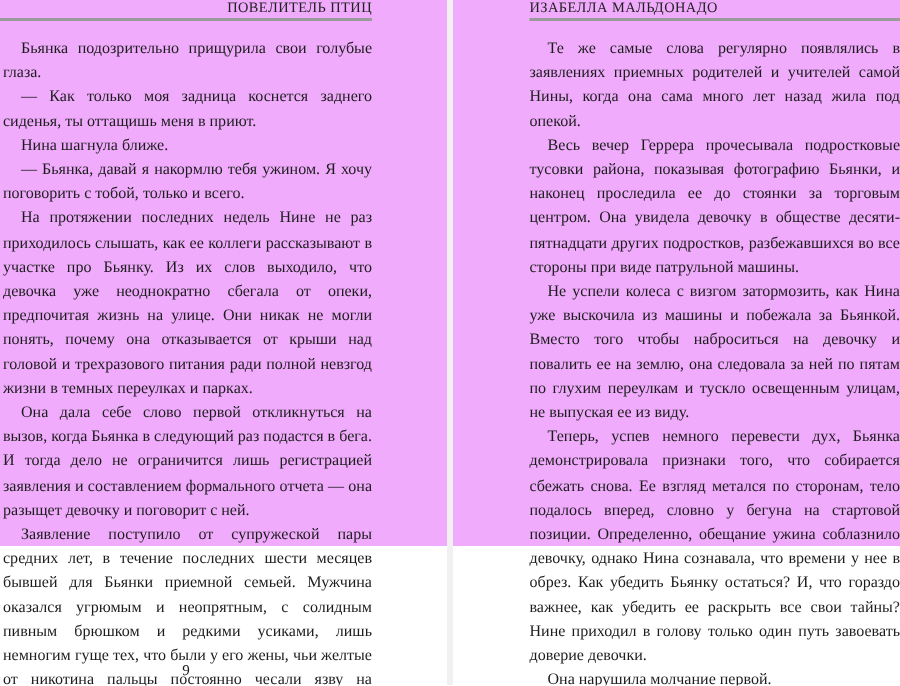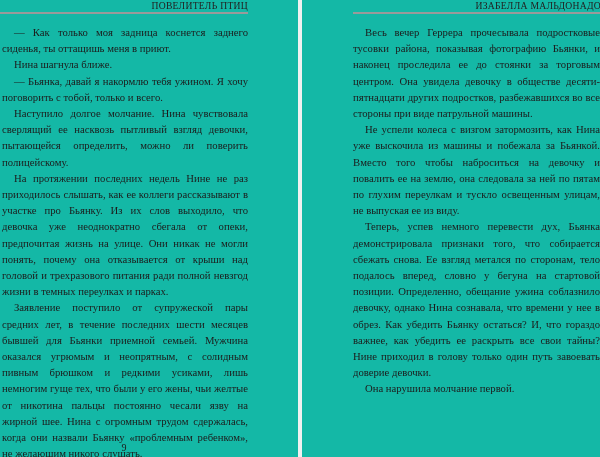--- a/index.html
+++ b/index.html
@@ -1,60 +1,62 @@
 <!DOCTYPE html>
 <html><head>
 <meta charset="utf-8">
 <style>
   html, body { margin:0; padding:0; background:#ffffff; }
   body { width:600px; height:457px; position:relative; overflow:hidden;
          font-family:"Liberation Serif","DejaVu Serif",serif; color:#1c1c1c; }
-  .page { position:absolute; top:0; height:457px; background:#14b8a6; }
+  .page { position:absolute; top:0; height:364px; background:#f0abfc; }
   .page-left { left:0; width:298px; }
   .page-right { left:302px; width:298px; }
   .gutter { position:absolute; left:298px; top:0; width:4px; height:457px; background:#f1f1f1; }
   .header { position:absolute; top:0; height:15px; font-size:9.6px; letter-spacing:0.3px;
             text-transform:uppercase; color:#222; line-height:12px; }
   .page-left .header { left:0; width:248px; text-align:right; }
-  .page-right .header { left:51px; width:248px; text-align:right; }
+  .page-right .header { left:51px; width:248px; text-align:left; }
   .rule { position:absolute; top:12px; height:2px; background:#9a9a9a; }
   .page-left .rule { left:0; width:248px; }
   .page-right .rule { left:51px; width:247px; }
   .body-text { position:absolute; top:24px; font-size:10.7px; line-height:16.2px; text-align:justify; }
   .page-left .body-text { left:2px; width:246px; }
   .page-right .body-text { left:51px; width:247px; }
   .body-text p { margin:0; text-indent:12px; hyphens:auto; }
   .body-text p.noindent { text-indent:0; }
   .folio { position:absolute; top:442px; font-size:10px; text-align:center; }
   .page-left .folio { left:0; width:248px; }
   .page-right .folio { left:51px; width:247px;margin-top:16px; }
 </style>
 </head>
 <body>
 
 <div class="page page-left">
   <div class="header">ПОВЕЛИТЕЛЬ ПТИЦ</div>
   <div class="rule"></div>
   <div class="body-text">
+    <p class="noindent" style="text-indent:12px">Бьянка подозрительно прищурила свои голубые глаза.</p>
     <p>— Как только моя задница коснется заднего сиденья, ты оттащишь меня в приют.</p>
     <p>Нина шагнула ближе.</p>
     <p>— Бьянка, давай я накормлю тебя ужином. Я хочу поговорить с тобой, только и всего.</p>
-    <p>Наступило долгое молчание. Нина чувствовала сверлящий ее насквозь пытливый взгляд девочки, пытающейся определить, можно ли поверить полицейскому.</p>
     <p>На протяжении последних недель Нине не раз приходилось слышать, как ее коллеги рассказывают в участке про Бьянку. Из их слов выходило, что девочка уже неоднократно сбегала от опеки, предпочитая жизнь на улице. Они никак не могли понять, почему она отказывается от крыши над головой и трехразового питания ради полной невзгод жизни в темных переулках и парках.</p>
+    <p>Она дала себе слово первой откликнуться на вызов, когда Бьянка в следующий раз подастся в бега. И тогда дело не ограничится лишь регистрацией заявления и составлением формального отчета — она разыщет девочку и поговорит с ней.</p>
     <p>Заявление поступило от супружеской пары средних лет, в течение последних шести месяцев бывшей для Бьянки приемной семьей. Мужчина оказался угрюмым и неопрятным, с солидным пивным брюшком и редкими усиками, лишь немногим гуще тех, что были у его жены, чьи желтые от никотина пальцы постоянно чесали язву на жирной шее. Нина с огромным трудом сдержалась, когда они назвали Бьянку «проблемным ребенком», не желающим никого слушать.</p>
   </div>
   <div class="folio">9</div>
 </div>
 
 <div class="gutter"></div>
 
 <div class="page page-right">
   <div class="header">ИЗАБЕЛЛА МАЛЬДОНАДО</div>
   <div class="rule"></div>
   <div class="body-text">
+    <p>Те же самые слова регулярно появлялись в заявлениях приемных родителей и учителей самой Нины, когда она сама много лет назад жила под опекой.</p>
     <p>Весь вечер Геррера прочесывала подростковые тусовки района, показывая фотографию Бьянки, и наконец проследила ее до стоянки за торговым центром. Она увидела девочку в обществе десяти-пятнадцати других подростков, разбежавшихся во все стороны при виде патрульной машины.</p>
     <p>Не успели колеса с визгом затормозить, как Нина уже выскочила из машины и побежала за Бьянкой. Вместо того чтобы наброситься на девочку и повалить ее на землю, она следовала за ней по пятам по глухим переулкам и тускло освещенным улицам, не выпуская ее из виду.</p>
     <p>Теперь, успев немного перевести дух, Бьянка демонстрировала признаки того, что собирается сбежать снова. Ее взгляд метался по сторонам, тело подалось вперед, словно у бегуна на стартовой позиции. Определенно, обещание ужина соблазнило девочку, однако Нина сознавала, что времени у нее в обрез. Как убедить Бьянку остаться? И, что гораздо важнее, как убедить ее раскрыть все свои тайны? Нине приходил в голову только один путь завоевать доверие девочки.</p>
     <p>Она нарушила молчание первой.</p>
 
   </div>
   <div class="folio">10</div>
 </div>
 
 </body></html>

